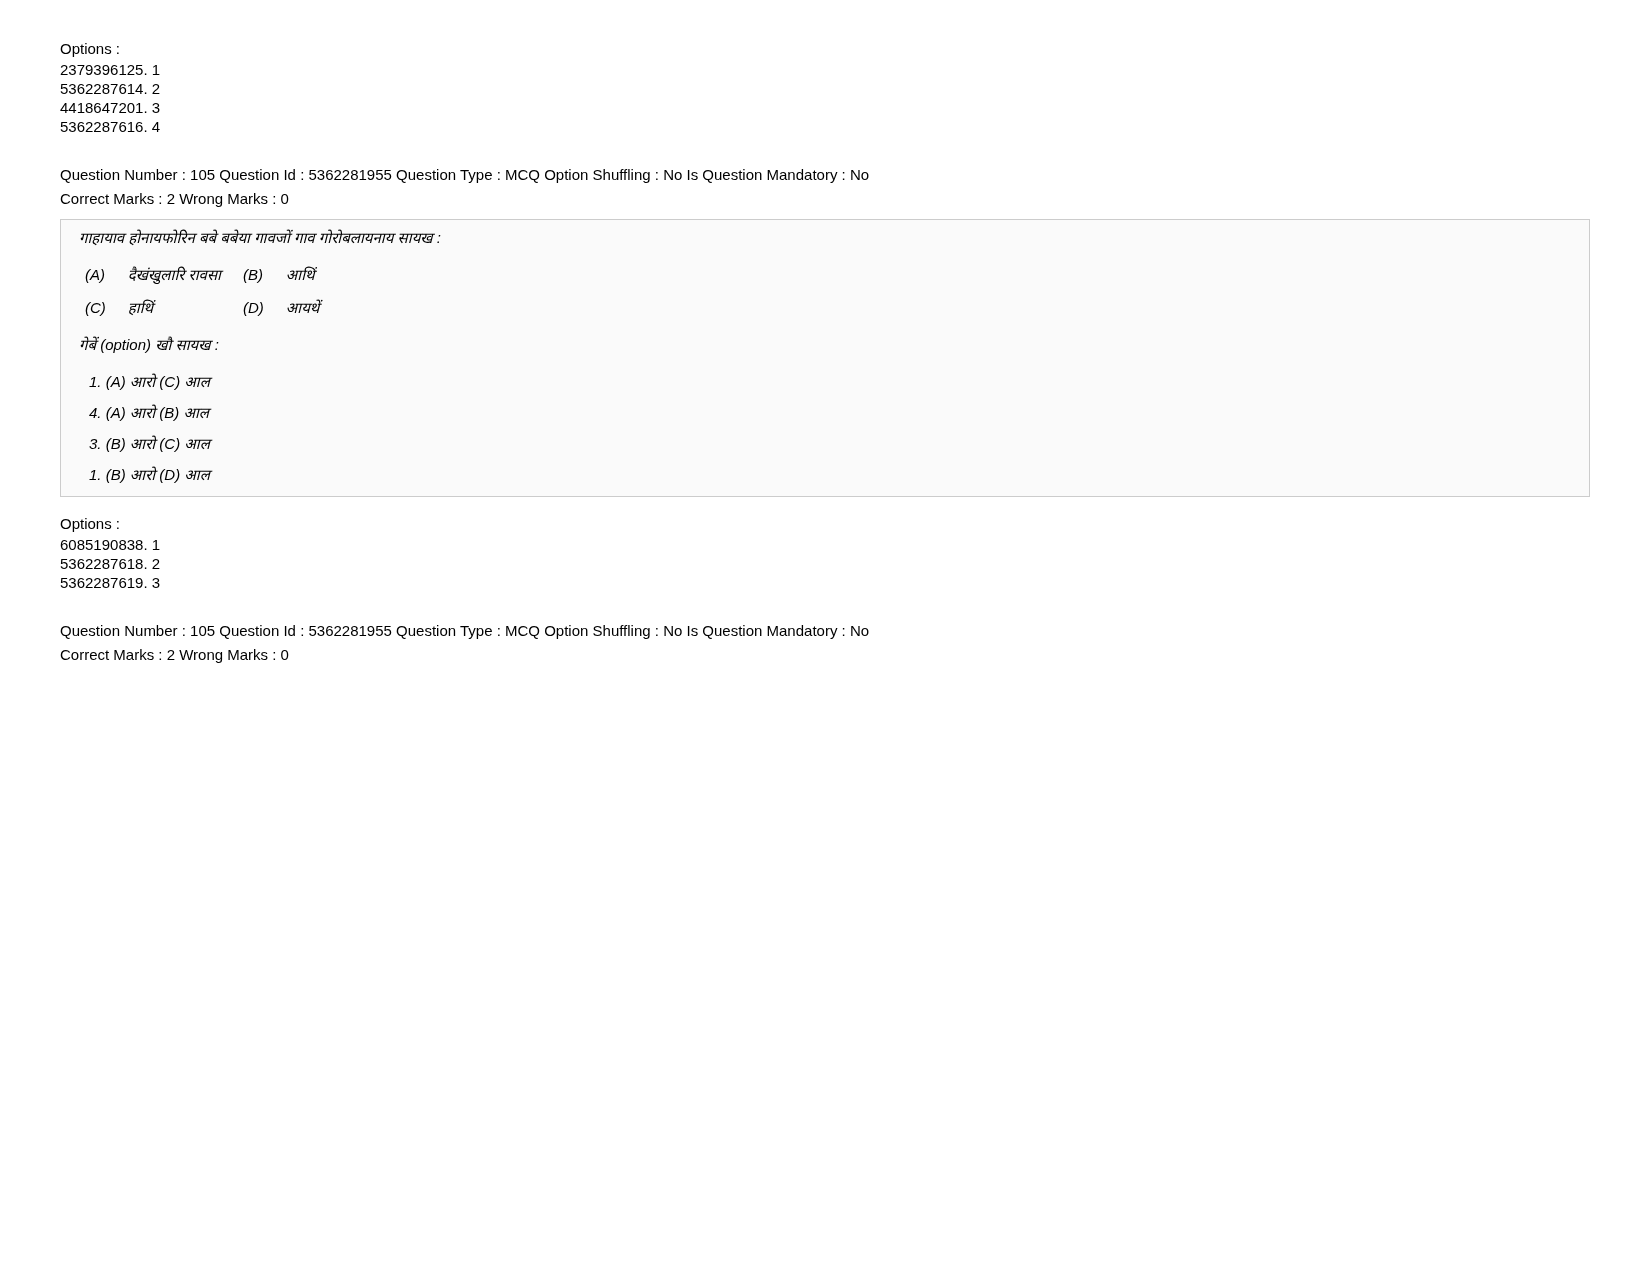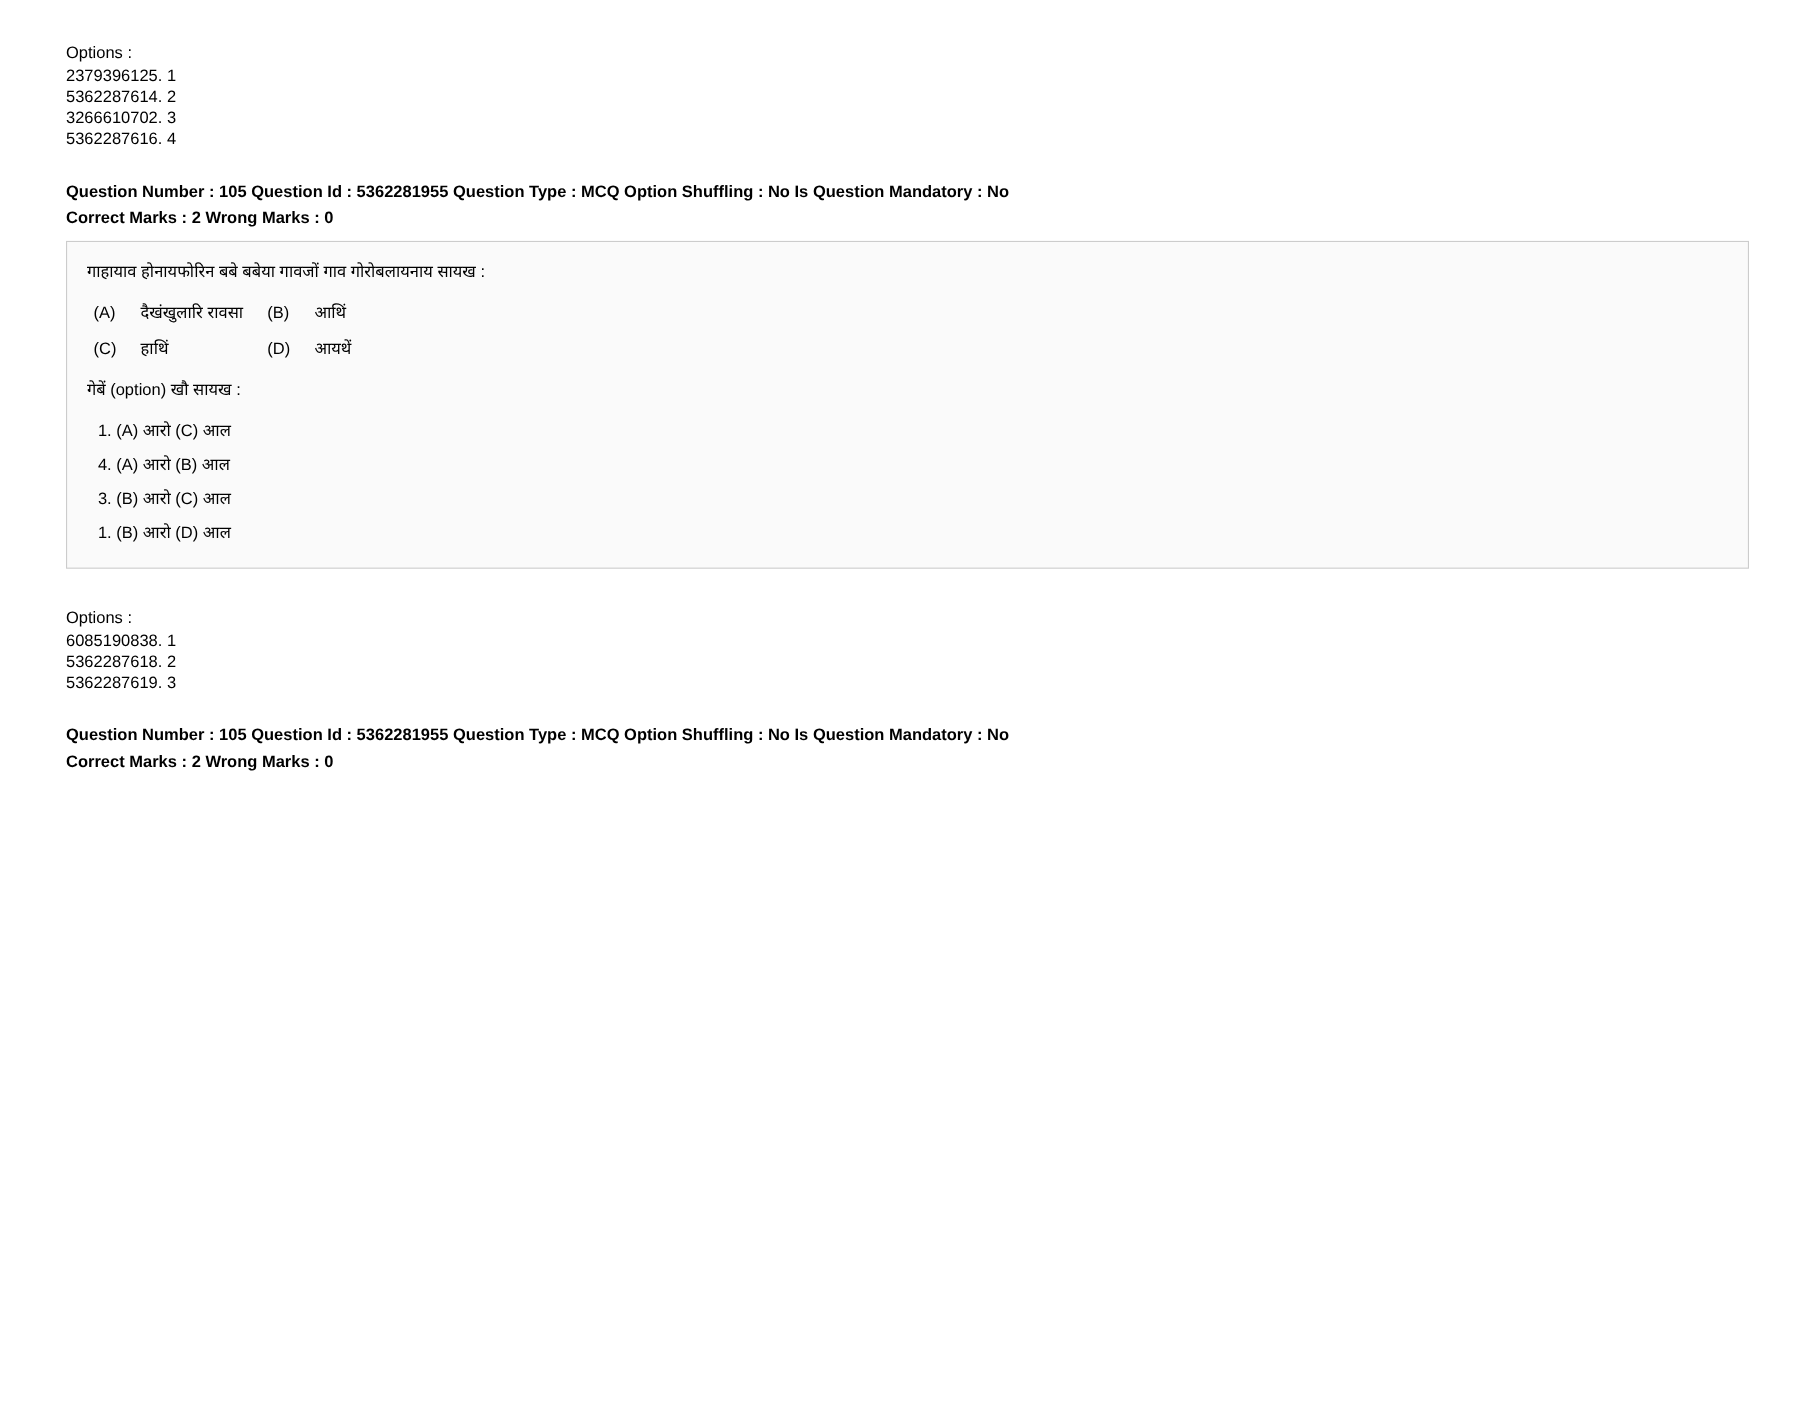--- a/index.html
+++ b/index.html
@@ -17,32 +17,33 @@
       min-height: 1275px;
     }
     .options-label {
       font-weight: normal;
       margin-bottom: 4px;
     }
     .option-item {
       margin-bottom: 2px;
     }
     .question-header {
-      font-weight: bold;
+      font-weight: normal;
       margin-top: 28px;
       margin-bottom: 8px;
       line-height: 1.6;
     }
     .question-box {
       border: 1px solid #cccccc;
-      padding: 14px 18px;
-      margin-bottom: 36px;
+      padding: 4px 18px;
+      margin-bottom: 18px;
       background: #fafafa;
       line-height: 1.8;
       font-size: 15px;
+      font-style: italic;
     }
     .question-box table {
       border: none;
       margin: 6px 0;
     }
     .question-box td {
       padding: 2px 16px 2px 4px;
       vertical-align: top;
     }
     .answer-list {
@@ -61,21 +62,21 @@
 
 <div>
   <div class="options-label">Options :</div>
   <div class="option-item">
     <span>2379396125</span>.&nbsp;<span>1</span>
   </div>
   <div class="option-item">
     <span>5362287614</span>.&nbsp;<span>2</span>
   </div>
   <div class="option-item">
-    <span>3266610702</span>.&nbsp;<span>3</span>
+    <span>4418647201</span>.&nbsp;<span>3</span>
   </div>
   <div class="option-item">
     <span>5362287616</span>.&nbsp;<span>4</span>
   </div>
 </div>
 
 <div class="question-header">
   <div>Question Number : 105 Question Id : 5362281955 Question Type : MCQ Option Shuffling : No Is Question Mandatory : No</div>
   <div>Correct Marks : 2 Wrong Marks : 0</div>
 </div>

